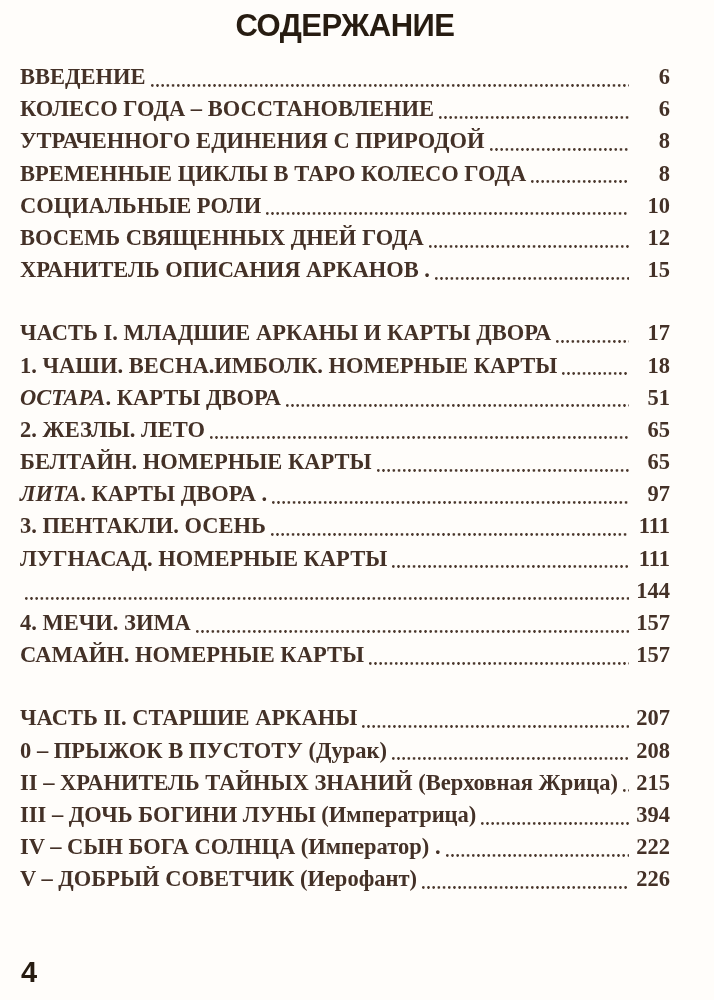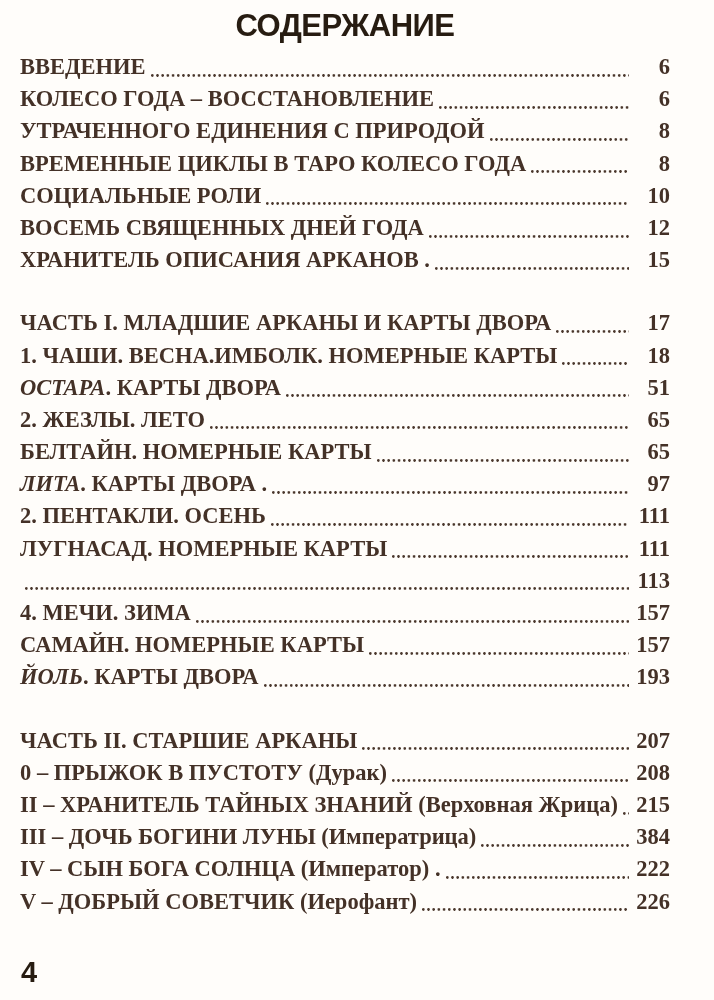--- a/index.html
+++ b/index.html
@@ -17,21 +17,21 @@
     padding: 6px 44px 0 20px;
   }
   .title {
     font-family: "Liberation Sans", "DejaVu Sans", sans-serif;
     font-weight: bold;
     font-size: 31px;
     letter-spacing: -0.5px;
     color: #271c11;
     text-align: center;
     line-height: 40px;
-    margin-bottom: 5px;
+    margin-bottom: 15px;
   }
   .toc-group { margin-bottom: 31px; }
   .toc-row {
     display: flex;
     height: 32.2px;
     font-size: 22.5px;
     line-height: 32.2px;
     white-space: nowrap;
     font-weight: bold;
   }
@@ -129,47 +129,42 @@
           <span class="toc-label">БЕЛТАЙН. НОМЕРНЫЕ КАРТЫ</span>
           <span class="leader"></span>
           <span class="toc-page">65</span>
         </div>
         <div class="toc-row">
           <span class="toc-label"><span class="toc-italic">ЛИТА</span>. КАРТЫ ДВОРА .</span>
           <span class="leader"></span>
           <span class="toc-page">97</span>
         </div>
         <div class="toc-row">
-          <span class="toc-label">2. ПЕНТАКЛИ. ОСЕНЬ</span>
+          <span class="toc-label">3. ПЕНТАКЛИ. ОСЕНЬ</span>
           <span class="leader"></span>
           <span class="toc-page">111</span>
         </div>
         <div class="toc-row">
           <span class="toc-label">ЛУГНАСАД. НОМЕРНЫЕ КАРТЫ</span>
           <span class="leader"></span>
           <span class="toc-page">111</span>
         </div>
         <div class="toc-row">
           <span class="leader"></span>
-          <span class="toc-page">113</span>
+          <span class="toc-page">144</span>
         </div>
         <div class="toc-row">
           <span class="toc-label">4. МЕЧИ. ЗИМА</span>
           <span class="leader"></span>
           <span class="toc-page">157</span>
         </div>
         <div class="toc-row">
           <span class="toc-label">САМАЙН. НОМЕРНЫЕ КАРТЫ</span>
           <span class="leader"></span>
           <span class="toc-page">157</span>
-        </div>
-        <div class="toc-row">
-          <span class="toc-label"><span class="toc-italic">ЙОЛЬ</span>. КАРТЫ ДВОРА</span>
-          <span class="leader"></span>
-          <span class="toc-page">193</span>
         </div>
       </div>
       <div class="toc-group">
         <div class="toc-row">
           <span class="toc-label">ЧАСТЬ II. СТАРШИЕ АРКАНЫ</span>
           <span class="leader"></span>
           <span class="toc-page">207</span>
         </div>
         <div class="toc-row">
           <span class="toc-label">0 – ПРЫЖОК В ПУСТОТУ (Дурак)</span>
@@ -177,21 +172,21 @@
           <span class="toc-page">208</span>
         </div>
         <div class="toc-row">
           <span class="toc-label">II – ХРАНИТЕЛЬ ТАЙНЫХ ЗНАНИЙ (Верховная Жрица)</span>
           <span class="leader"></span>
           <span class="toc-page">215</span>
         </div>
         <div class="toc-row">
           <span class="toc-label">III – ДОЧЬ БОГИНИ ЛУНЫ (Императрица)</span>
           <span class="leader"></span>
-          <span class="toc-page">384</span>
+          <span class="toc-page">394</span>
         </div>
         <div class="toc-row">
           <span class="toc-label">IV – СЫН БОГА СОЛНЦА (Император) .</span>
           <span class="leader"></span>
           <span class="toc-page">222</span>
         </div>
         <div class="toc-row">
           <span class="toc-label">V – ДОБРЫЙ СОВЕТЧИК (Иерофант)</span>
           <span class="leader"></span>
           <span class="toc-page">226</span>

